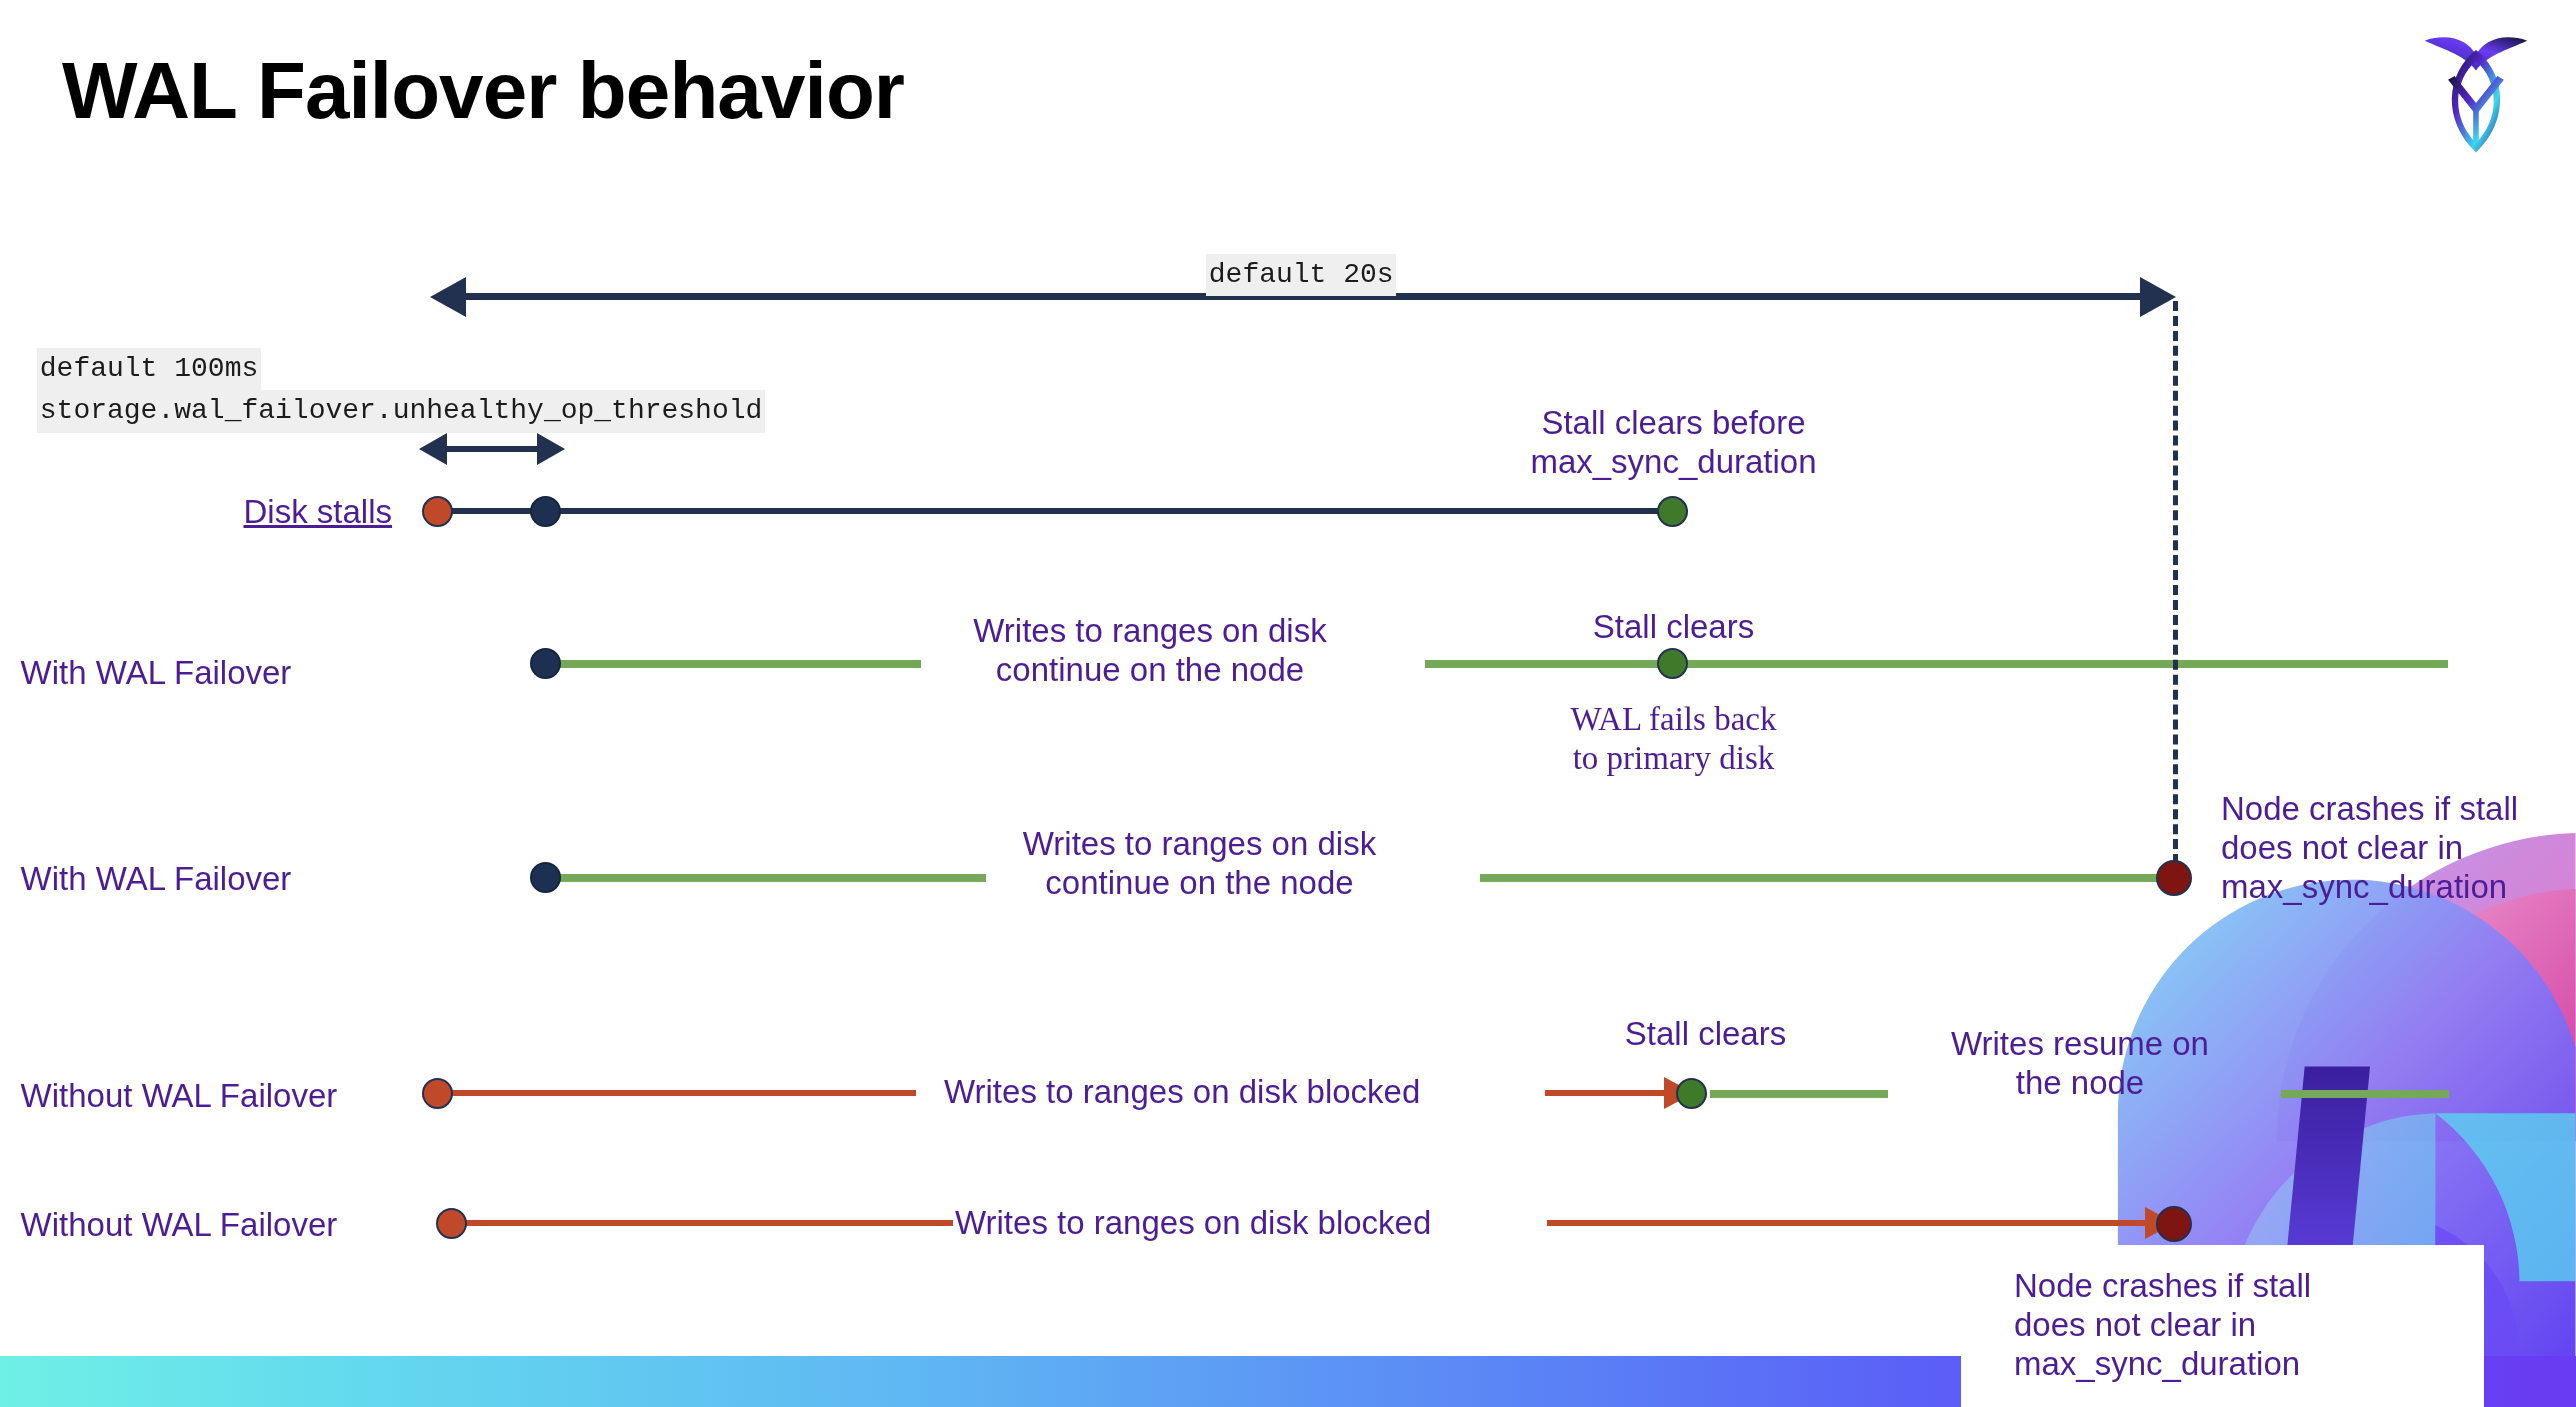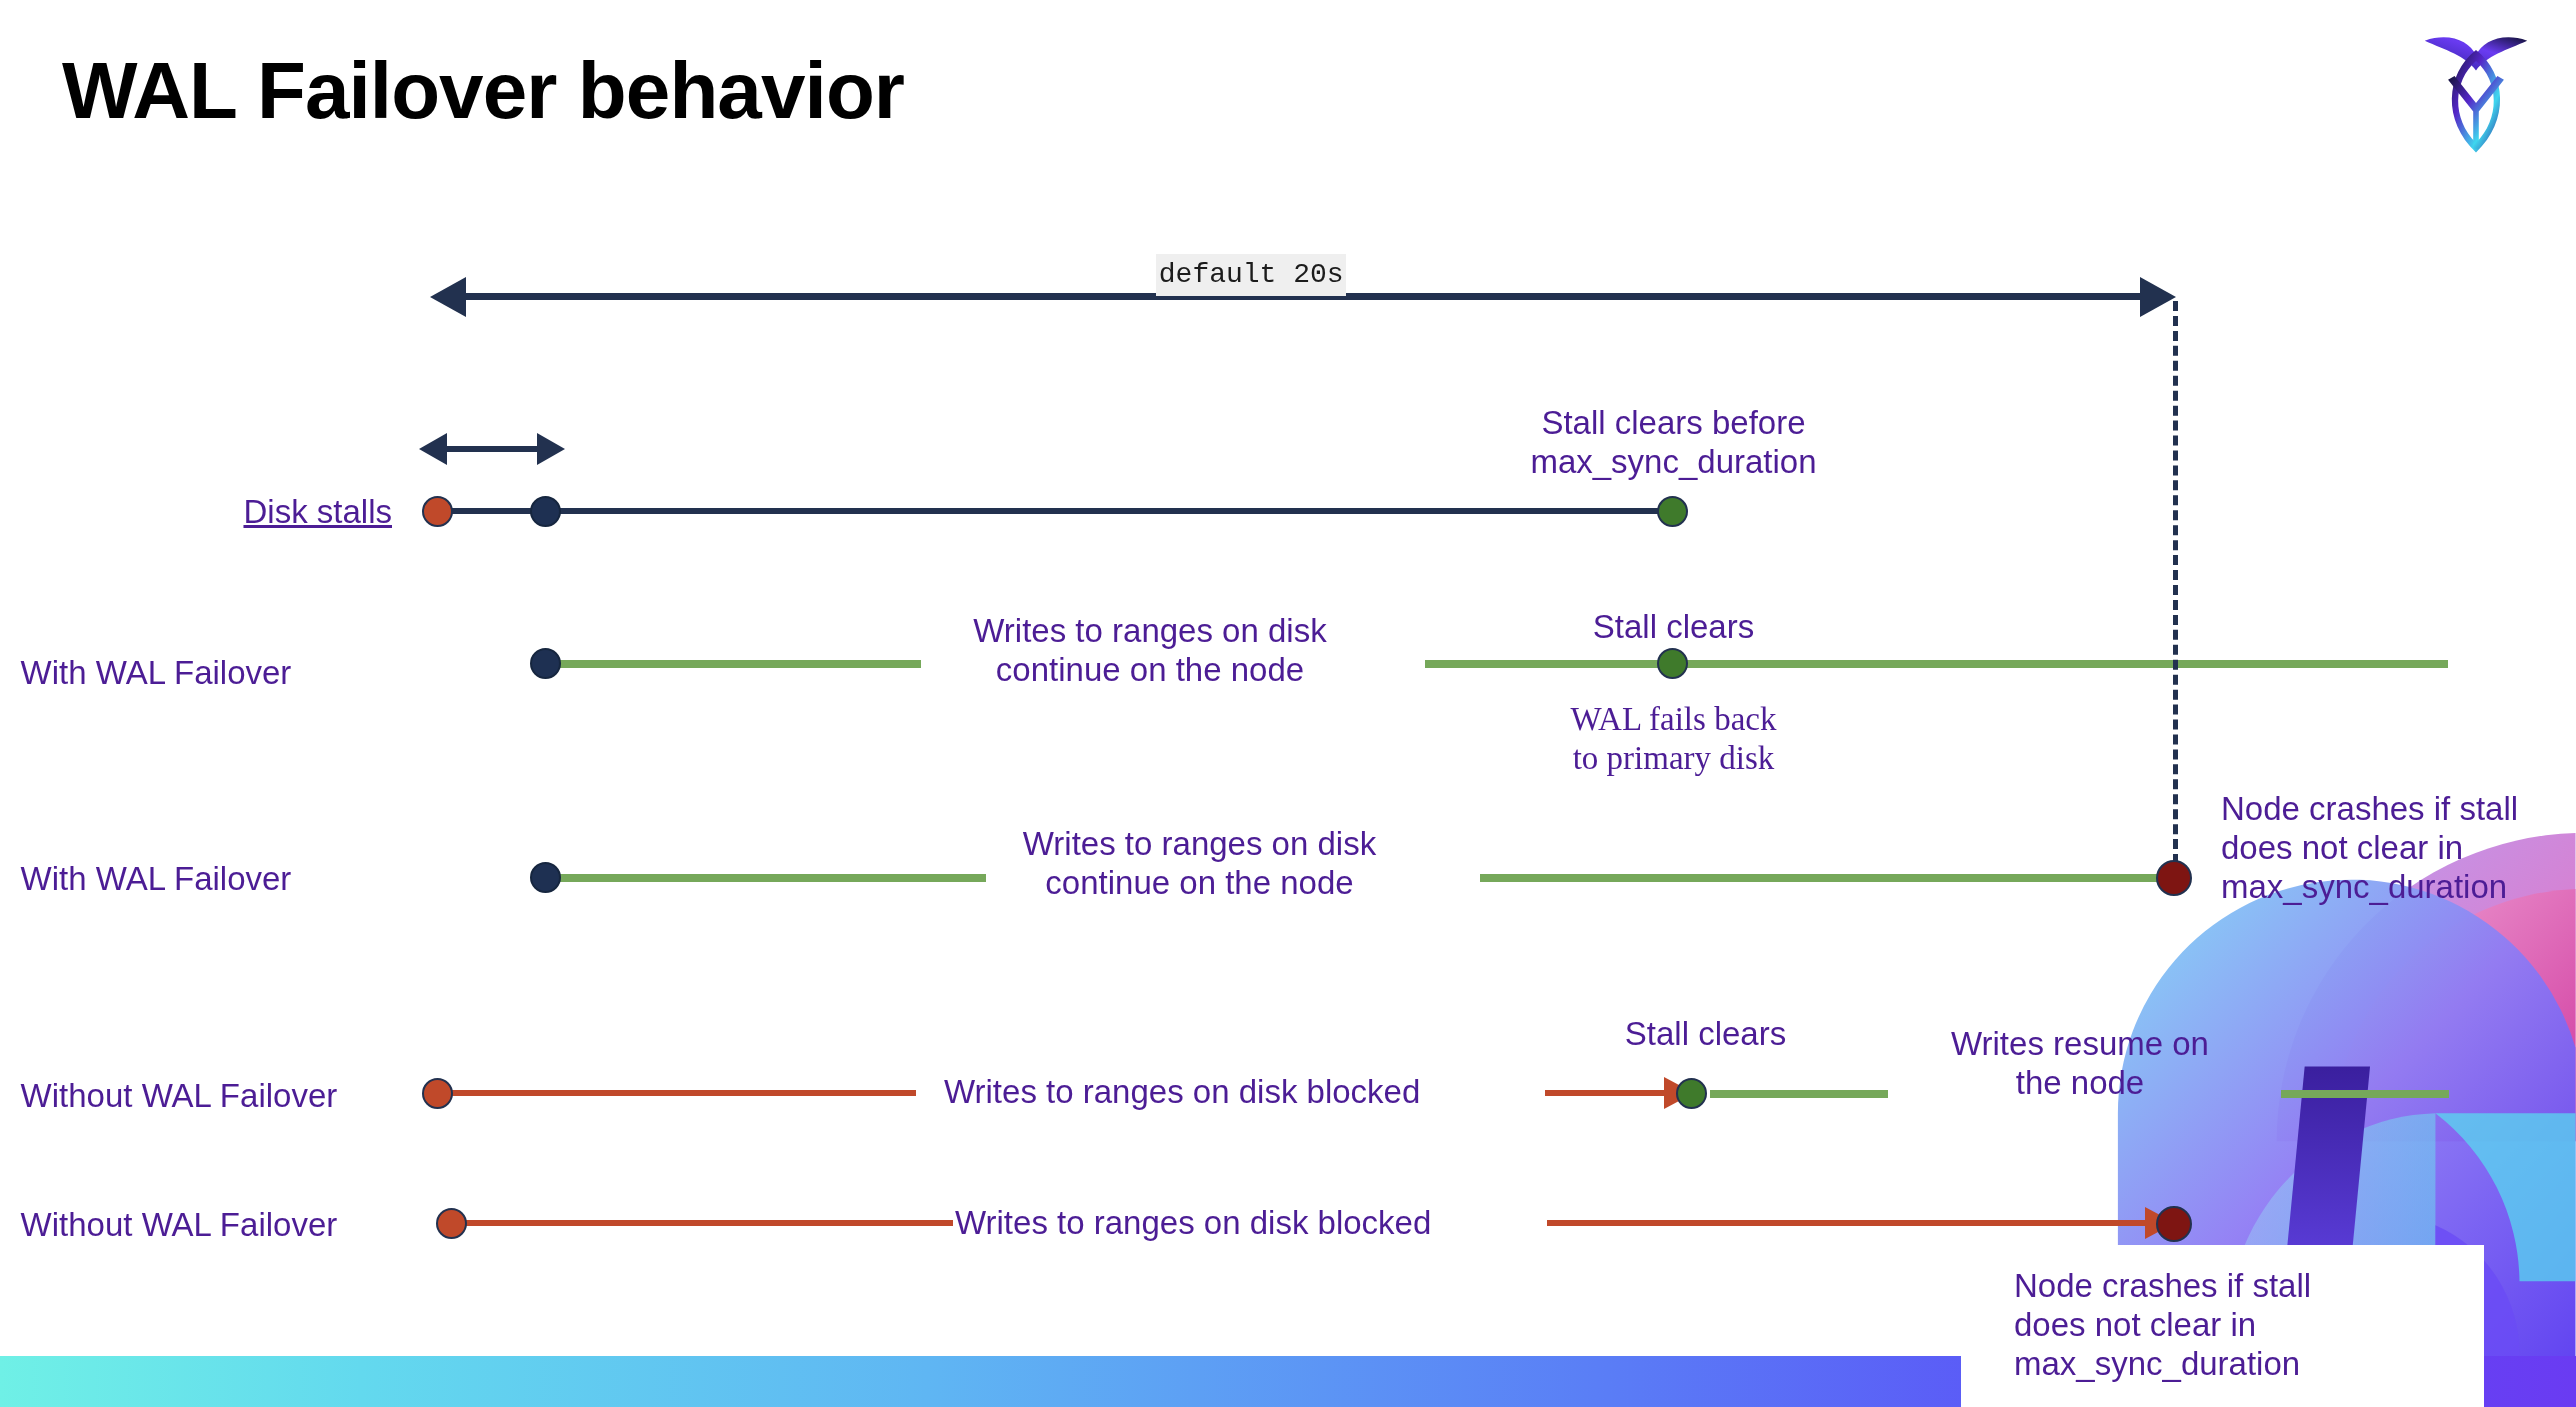--- a/index.html
+++ b/index.html
@@ -216,26 +216,30 @@
       <path d="M470 420 A 150 150 0 0 1 560 560 L470 560 Z" fill="#6a4bf5" opacity="0.8"></path>
     </svg>
   </div>
 
   <div id="bottom-bar"></div>
 
   <div class="track navy" style="left:465px; top:293px; width:1687px; height:6.5px;"></div>
   <div class="arrowhead left-navy" style="left:430px; top:277px;"></div>
   <div class="arrowhead right-navy" style="left:2140px; top:277px;"></div>
 
-  <div class="mono-tag" style="left:1156px; top:254px;font-family:Liberation Mono, monospace;">
+  <div class="mono-tag" style="left:1206px; top:254px;font-family:Liberation Mono, monospace;">
     <span>default 20s</span><br>
   </div>
 
   <div class="dash-v" style="left:2173px; top:301px; height:578px;"></div>
 
+  <div class="mono-tag" style="left:37px; top:348px;">
+    <span>default 100ms</span><br>
+    <span>storage.wal_failover.unhealthy_op_threshold</span>
+  </div>
 
   <div class="track navy" style="left:447px; top:446px; width:90px; height:5.6px;"></div>
   <div class="arrowhead left-navy-sm" style="left:419px; top:433px;"></div>
   <div class="arrowhead right-navy-sm" style="left:537px; top:433px;"></div>
 
   <div class="label right" style="left:37px; top:493px; width:355px;">Disk stalls</div>
 
   <div class="track navy" style="left:439px; top:508px; width:1234px; height:5.6px;"></div>
   <div class="dot red" style="left:422px; top:496px; width:31px; height:31px;"></div>
   <div class="dot navy" style="left:530px; top:496px; width:31px; height:31px;"></div>

